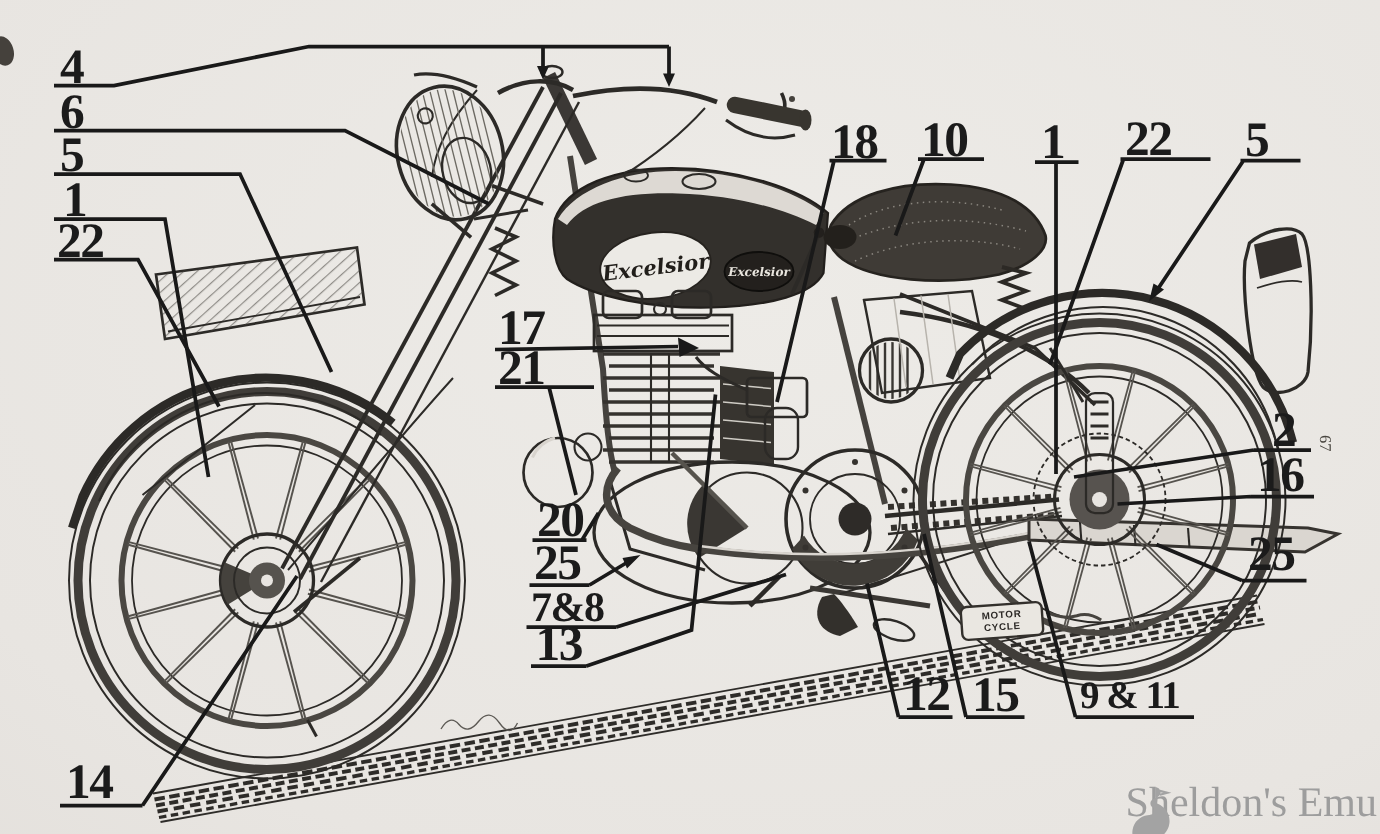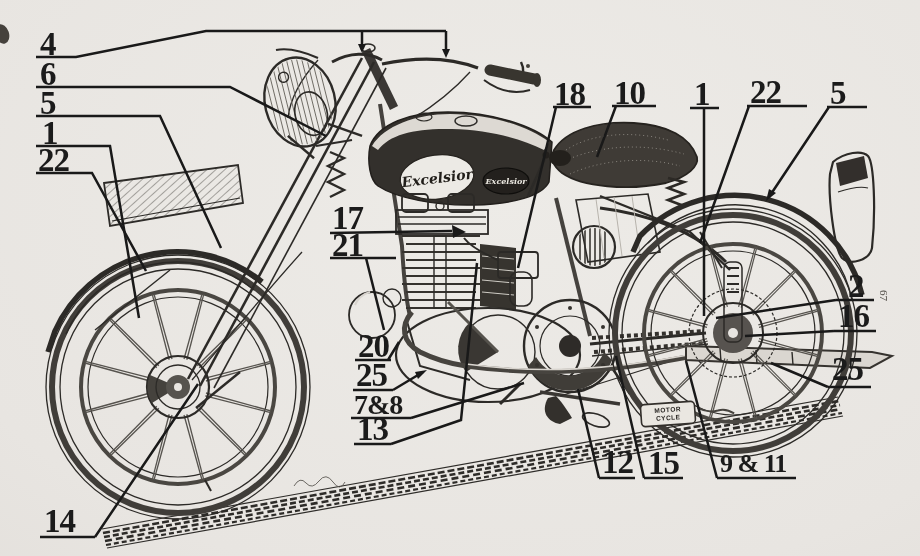--- a/index.html
+++ b/index.html
@@ -346,13 +346,20 @@
     <text class="co co-sm" x="354" y="414">7&amp;8</text>
     <text class="co" x="357" y="440">13</text>
     <text class="co" x="602" y="473">12</text>
     <text class="co" x="648" y="474">15</text>
     <text class="co co-xs" x="720" y="472">9 &amp; 11</text>
     <text class="co" x="832" y="380">25</text>
     <text class="co" x="44" y="532">14</text>
   </g>
 </svg>
 
+  <div class="watermark">
+    <span>Sheldon's Emu</span>
+    <svg width="36" height="52" viewBox="0 0 24 34">
+      <path fill="#a3a3a3" d="M13.5 1.6c1.3 0 2.3 1 2.3 2.2 0 .9-.5 1.6-1.2 2l-.3 3c3.8 1.6 6 5 5.4 9-.5 3.4-3 6-6.3 6.8l.8 4.4-1.6 4.6h-1.2l1-4.5-1.5-4.3c-.3 0-.7 0-1-.1l-1.8 3.4.7 5.5H7.6l-.8-5.6c-2.6-1.7-4-4.6-3.4-7.7.6-3.4 3.3-5.8 6.6-6.3l2.4-.3.3-2.9c-.8-.3-1.4-1.1-1.4-2 0-1.2 1-2.2 2.2-2.2z"></path>
+      <path stroke="#a3a3a3" stroke-width="1" fill="none" d="M15.5 3.2l3.2.8-3.2.9"></path>
+    </svg>
+  </div>
 </div>
 
 </body></html>

